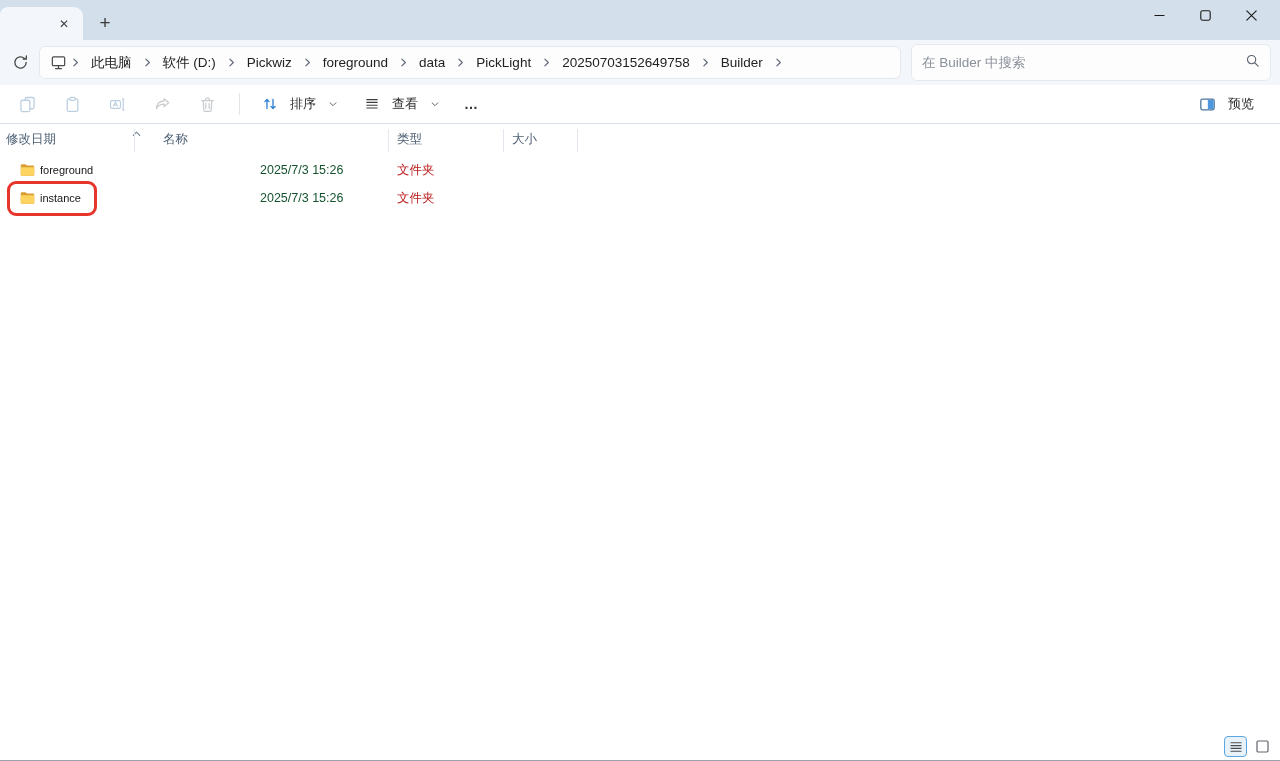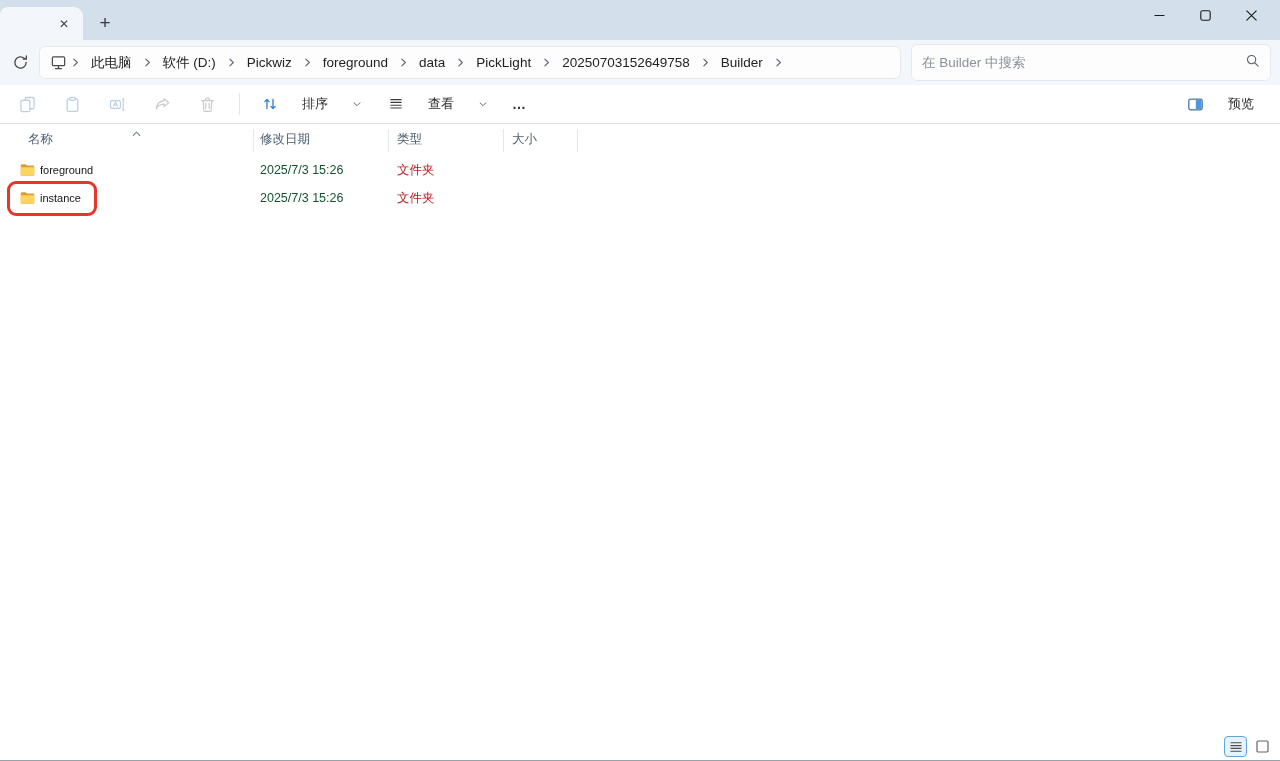--- a/index.html
+++ b/index.html
@@ -35,21 +35,21 @@
   .searchbox { margin-left:10px; width:360px; height:37px; background:#fdfdfe; border:1px solid #e5e9ee;
     border-radius:6px; display:flex; align-items:center; padding:0 10px; }
   .searchbox input { flex:1; border:none; outline:none; background:transparent; font-size:13.5px; color:#222;
     font-family:"Liberation Sans", sans-serif; }
   .searchbox input::placeholder { color:#8a9099; }
   
   .toolbar { position:absolute; top:85px; left:0; right:0; height:39px; background:#fff;
     border-bottom:1px solid #d9dfe7; display:flex; align-items:center; }
   .tool-ic { width:36px; height:30px; margin-left:9px; display:flex; align-items:center; justify-content:center; border-radius:4px; }
   .tb-sep { width:1px; height:22px; background:#e1e5ea; margin:0 12px 0 14px; }
-  .tool-btn { display:flex; align-items:center; gap:24px; height:30px; padding:0 10px; border-radius:4px;
+  .tool-btn { display:flex; align-items:center; gap:12px; height:30px; padding:0 10px; border-radius:4px;
     font-size:13px; color:#2f2f2f; cursor:default; }
   .tool-more { font-size:14px; font-weight:bold; color:#333; letter-spacing:1px; padding:0 14px; }
   .tb-spacer { flex:1; }
   .tool-preview { margin-right:16px;text-align:right; }
   
   .listhead { position:absolute; top:124px; left:0; right:0; height:31px; display:flex; background:#fff; }
   .hcell { position:relative; font-size:12.5px; color:#4a5d72; display:flex; align-items:center; }
   .hcell::after { content:''; position:absolute; right:0; top:5px; bottom:3px; width:1px; background:#e3e8ee; }
   .h-name { width:254px; padding-left:28px; }
   .h-date { width:135px; padding-left:6px; }
@@ -229,22 +229,22 @@
       <span>预览</span>
     </div>
   </div>
 
   <div class="listhead">
     <span class="sortcaret">
       <svg width="11" height="8" viewBox="0 0 12 8" fill="none" stroke="#6c7a8a" stroke-width="1.1" stroke-linecap="round">
           <path d="M2.5 5.5L6 2l3.5 3.5"></path>
         </svg>
     </span>
+    <div class="hcell h-date">修改日期</div>
     <div class="hcell h-name">名称</div>
-    <div class="hcell h-date">修改日期</div>
     <div class="hcell h-type">类型</div>
     <div class="hcell h-size">大小</div>
   </div>
 
   <div class="filelist">
       <div class="row">
         <div class="cell c-name">
           <span class="ficon">
             <svg width="15" height="14" viewBox="0 0 16 14">
               <path d="M.8 2.2C.8 1.4 1.4.8 2.2.8h3.4c.4 0 .8.2 1.1.5l1 1h6.1c.8 0 1.4.6 1.4 1.4v8.1c0 .8-.6 1.4-1.4 1.4H2.2c-.8 0-1.4-.6-1.4-1.4z" fill="#d89e35"></path>

